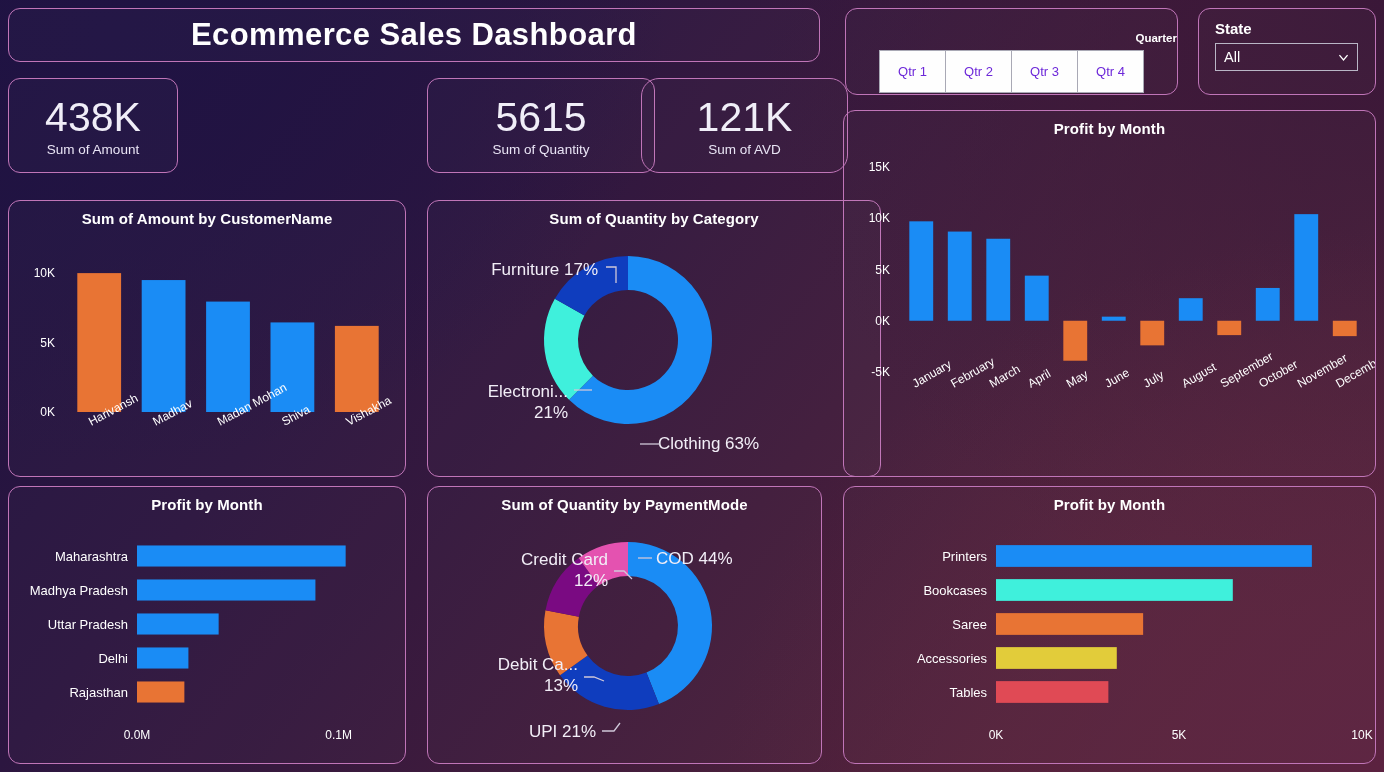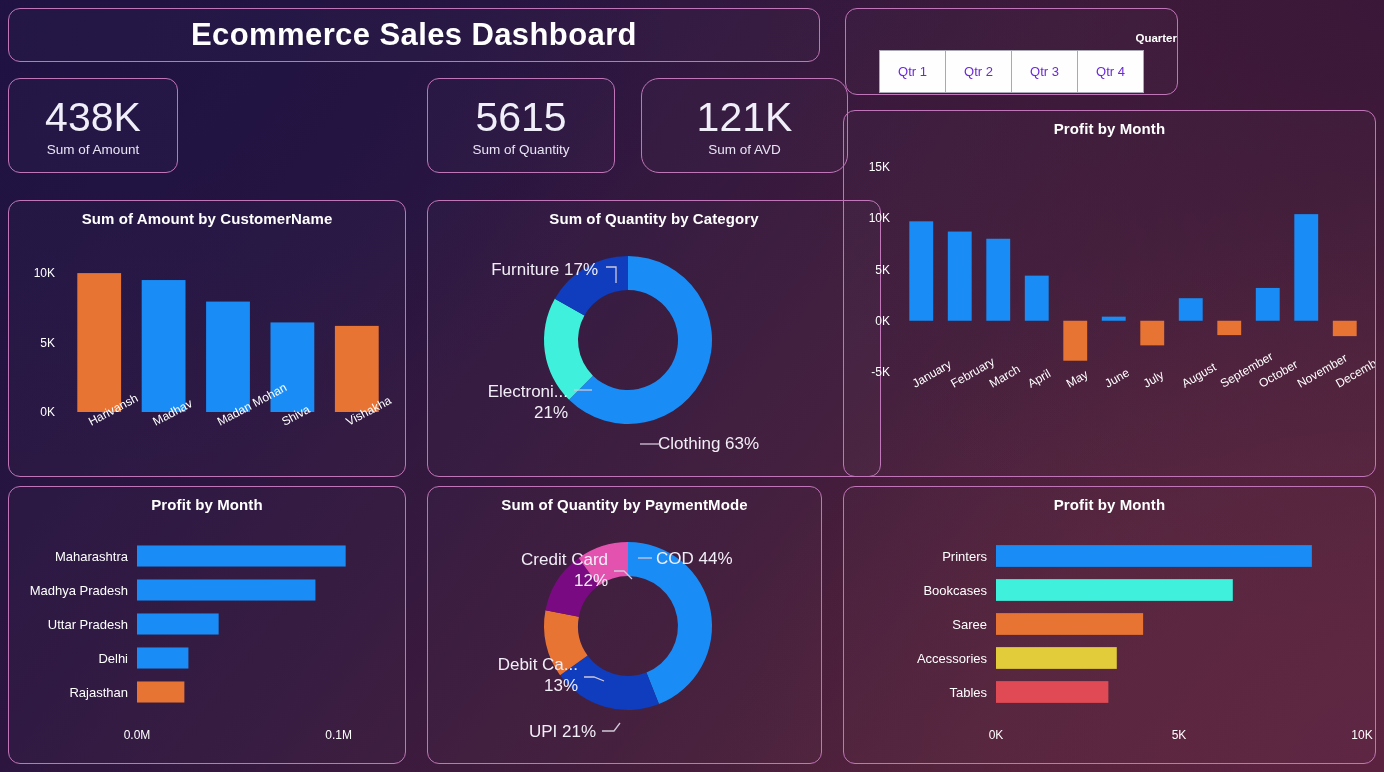--- a/index.html
+++ b/index.html
@@ -85,39 +85,48 @@
 <div id="dash">
 
   <div class="card" id="title-card">
     <div id="title-text">Ecommerce Sales Dashboard</div>
   </div>
 
   <div class="card kpi" id="kpi0" style="left:8px;width:170px;">
     <div class="val">438K</div>
     <div class="lbl">Sum of Amount</div>
   </div>
-  <div class="card kpi" id="kpi2" style="left:427px;width:188px;">
+  <div class="card kpi" id="kpi2" style="left:427px;width:228px;">
     <div class="val">5615</div>
     <div class="lbl">Sum of Quantity</div>
   </div>
   <div class="card kpi" id="kpi3" style="left:641px;width:207px;border-radius:18px;">
     <div class="val">121K</div>
     <div class="lbl">Sum of AVD</div>
   </div>
 
   <div class="card" id="quarter-card">
     <div id="quarter-label">Quarter</div>
     <div id="quarter-btns">
       <div class="qbtn">Qtr 1</div>
       <div class="qbtn">Qtr 2</div>
       <div class="qbtn">Qtr 3</div>
       <div class="qbtn">Qtr 4</div>
     </div>
   </div>
 
+  <div class="card" id="state-card">
+    <div id="state-label">State</div>
+    <div id="state-select">
+      <span id="state-value">All</span>
+      <svg class="chev" viewBox="0 0 16 16">
+        <polyline points="3,5 8,11 13,5" fill="none" stroke="#ffffff" stroke-width="1.6"></polyline>
+      </svg>
+    </div>
+  </div>
 
   <div class="card" id="cust-card">
     <div class="card-title">Sum of Amount by CustomerName</div>
     <svg width="398" height="246" viewBox="0 0 398 246">
       <g id="cust-yticks">
           <text x="46" y="189" text-anchor="end" class="axlbl">0K</text>
           <text x="46" y="119.55555555555556" text-anchor="end" class="axlbl">5K</text>
           <text x="46" y="50.111111111111114" text-anchor="end" class="axlbl">10K</text>
         </g>
       <g id="cust-bars">

